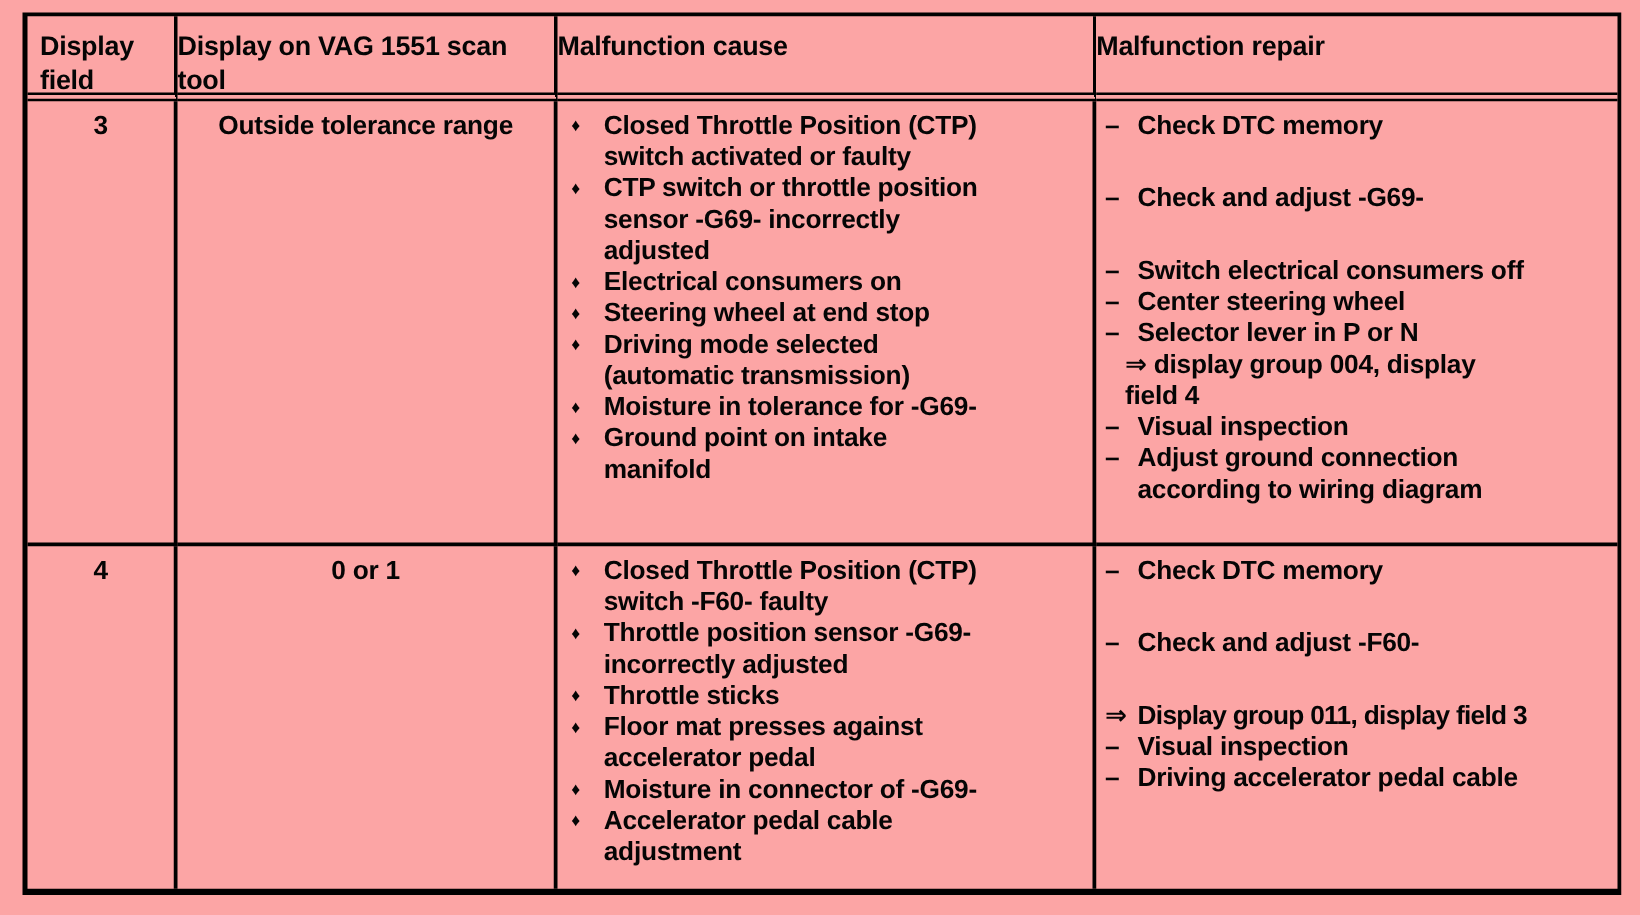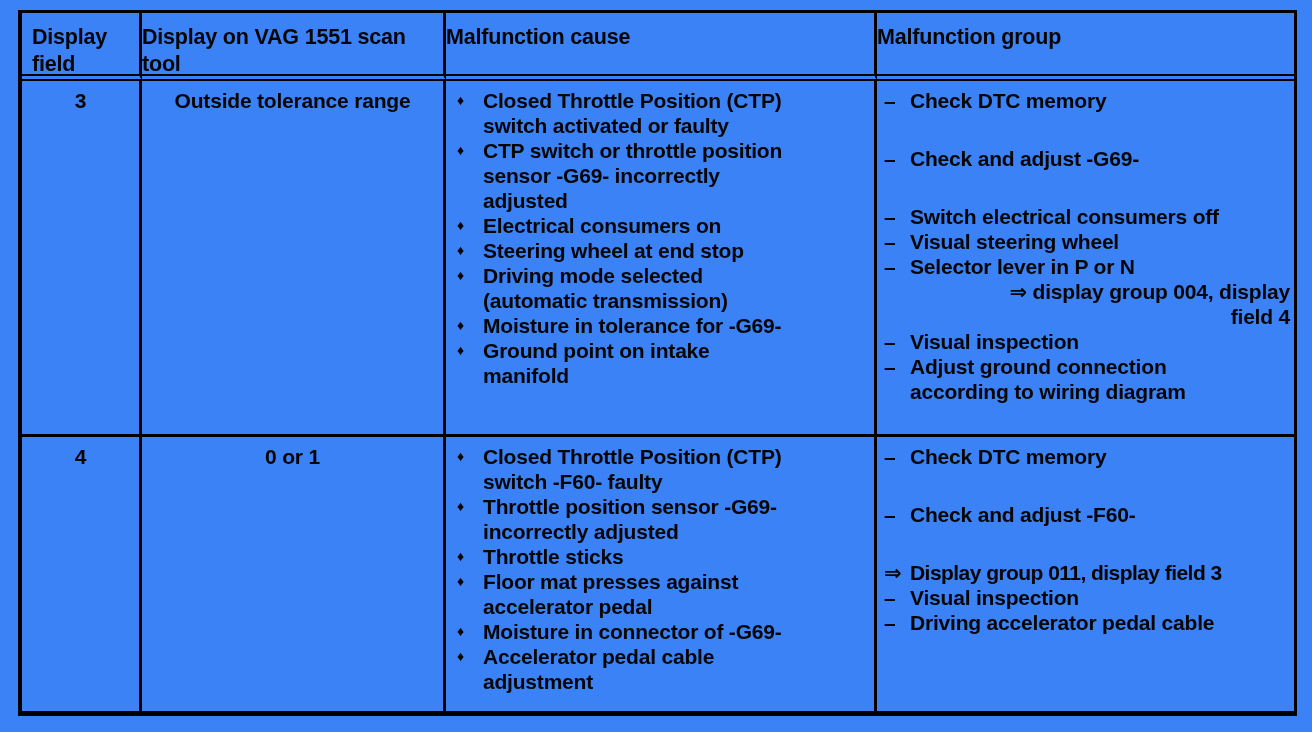--- a/index.html
+++ b/index.html
@@ -1,21 +1,21 @@
 <!DOCTYPE html>
 <html><head>
 <meta charset="utf-8">
 <style>
   html,body{margin:0;padding:0;}
   body{
     width:1312px;height:732px;background:#ffffff;overflow:hidden;
     font-family:"Liberation Sans","DejaVu Sans",sans-serif;
     -webkit-font-smoothing:antialiased;
   }
-  .page{position:relative;width:1312px;height:732px;background:#3b82f6;}
+  .page{position:relative;width:1312px;height:732px;background:#fca5a5;}
   .dtable{
     position:absolute;left:18px;top:10px;width:1279px;height:706px;
     box-sizing:border-box;
     border:3px solid #000;border-left-width:4px;border-bottom-width:5px;
     display:grid;
     grid-template-columns:120px 304px 431px 1fr;
     grid-template-rows:68px 356px 1fr;
     color:#050505;
     font-size:21px;font-weight:700;line-height:25px;letter-spacing:-0.2px;
   }
@@ -27,40 +27,40 @@
   .bodycell{padding-top:7px;}
   .cen{text-align:center;}
   .causes{padding:7px 14px 0 8px;}
   .repairs{padding:7px 4px 0 6px;}
   .li{display:flex;align-items:flex-start;}
   .mk{flex:0 0 29px;padding-left:3px;box-sizing:border-box;}
   .mk.diamond{font-size:14px;line-height:25px;}
   .repairs .mk{flex-basis:27px;padding-left:1px;}
   .tx{flex:1 1 auto;white-space:pre-line;}
   .gap{margin-top:33px;}
-  .sub{display:block;margin-left:-10px;white-space:pre-line;text-align:right;}
+  .sub{display:block;margin-left:-10px;white-space:pre-line;}
   .tight{white-space:nowrap;letter-spacing:-0.55px;}
 </style>
 </head>
 <body>
 
 <div class="page">
   <div class="dtable">
 
     <div class="cell hcell hleft">
       <span>Display field</span>
     </div>
     <div class="cell hcell">
       <span>Display on VAG 1551 scan tool</span>
     </div>
     <div class="cell hcell">
       <span>Malfunction cause</span>
     </div>
     <div class="cell hcell last">
-      <span>Malfunction group</span>
+      <span>Malfunction repair</span>
     </div>
 
     <div class="cell r1 bodycell cen">
       <span>3</span>
     </div>
     <div class="cell r1 bodycell cen">
       <span>Outside tolerance range</span>
     </div>
     <div class="cell r1 causes">
       <div class="li">
@@ -105,21 +105,21 @@
       <div class="li gap">
         <span class="mk">–</span>
         <span class="tx">Check and adjust -G69-</span>
       </div>
       <div class="li gap">
         <span class="mk">–</span>
         <span class="tx">Switch electrical consumers off</span>
       </div>
       <div class="li">
         <span class="mk">–</span>
-        <span class="tx">Visual steering wheel</span>
+        <span class="tx">Center steering wheel</span>
       </div>
       <div class="li">
         <span class="mk">–</span>
         <span class="tx"><span>Selector lever in P or N</span><span class="sub">⇒ display group 004, display
 field 4</span></span>
       </div>
       <div class="li">
         <span class="mk">–</span>
         <span class="tx">Visual inspection</span>
       </div>

